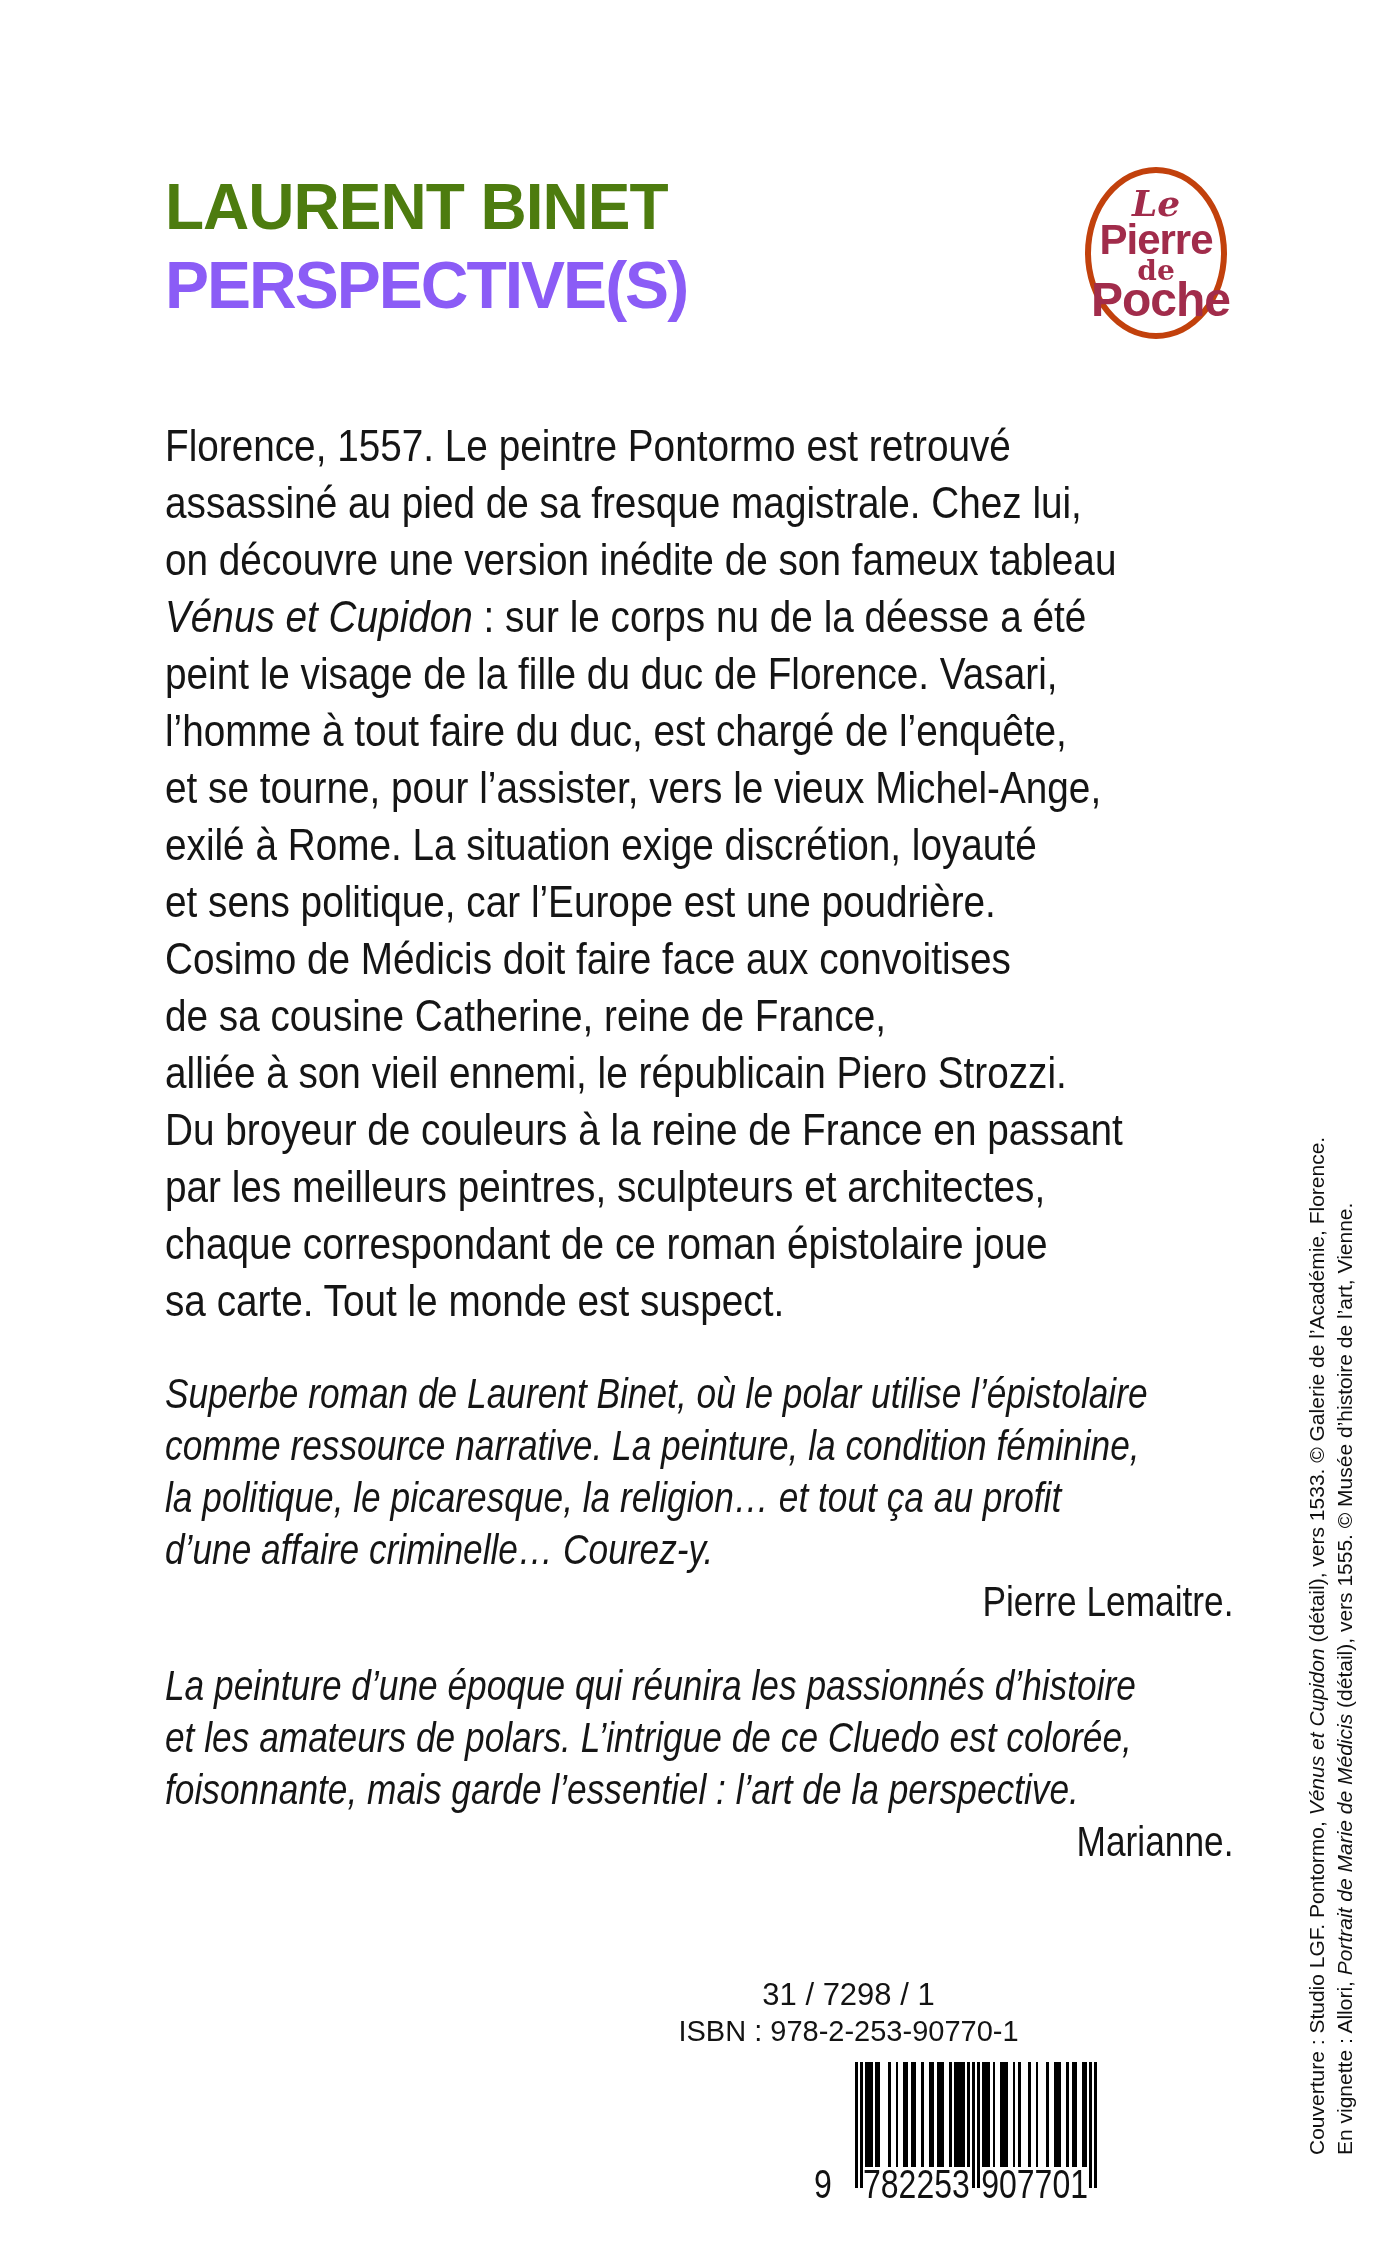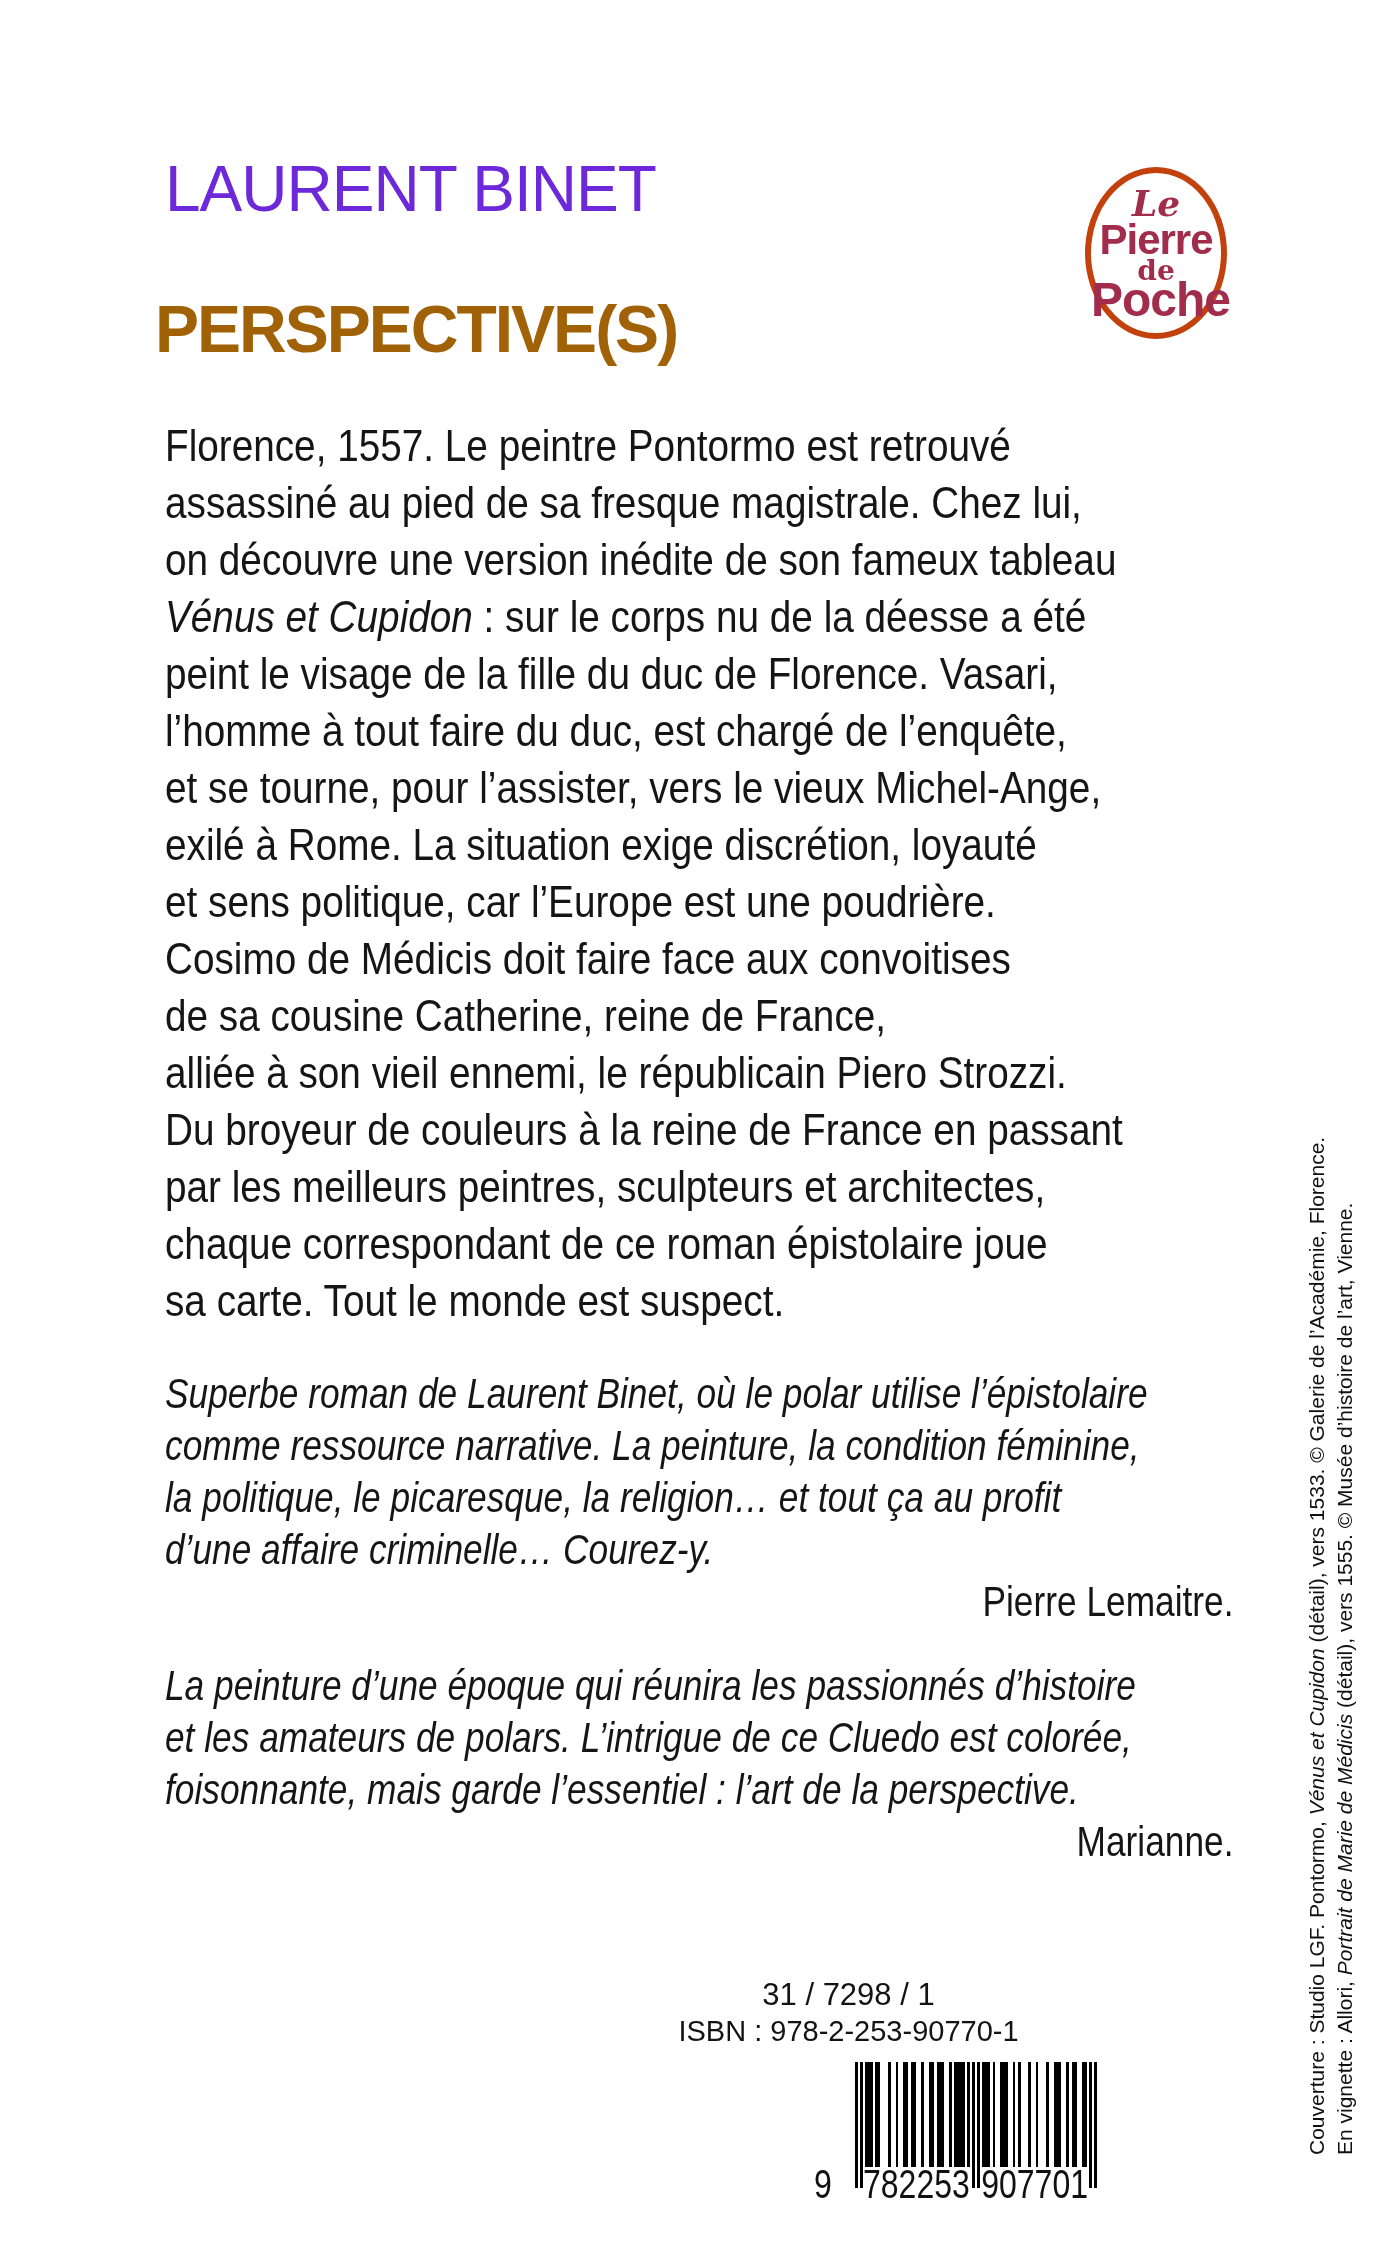--- a/index.html
+++ b/index.html
@@ -8,28 +8,28 @@
     position:relative;
     width:1400px; height:2265px;
     font-family:"Liberation Sans", sans-serif;
     color:#161616;
     overflow:hidden;
   }
   .abs { position:absolute; }
 
   
   .author {
-    left:165px; top:157px;
-    font-size:64px; font-weight:normal; line-height:1;
-    letter-spacing:-1px; color:#6d28d9; white-space:nowrap;
+    left:165px; top:175px;
+    font-size:64px; font-weight:bold; line-height:1;
+    letter-spacing:-1px; color:#4d7c0f; white-space:nowrap;
   }
   .title {
-    left:155px; top:252px;
+    left:165px; top:252px;
     font-size:66px; font-weight:bold; line-height:1;
-    letter-spacing:-2px; color:#a16207; white-space:nowrap;margin-top:44px;
+    letter-spacing:-2px; color:#8b5cf6; white-space:nowrap;
   }
 
   
   .logo {
     left:1085px; top:167px; width:142px; height:172px;
     border:6px solid #c2410c; border-radius:50%;
     color:#a12c4b;
   }
   .logo .abs { left:0; right:0; text-align:center; line-height:1; }
   .logo-le   { top:12px;  font-family:"DejaVu Serif", serif; font-style:italic; font-size:36px; font-weight:bold; }

